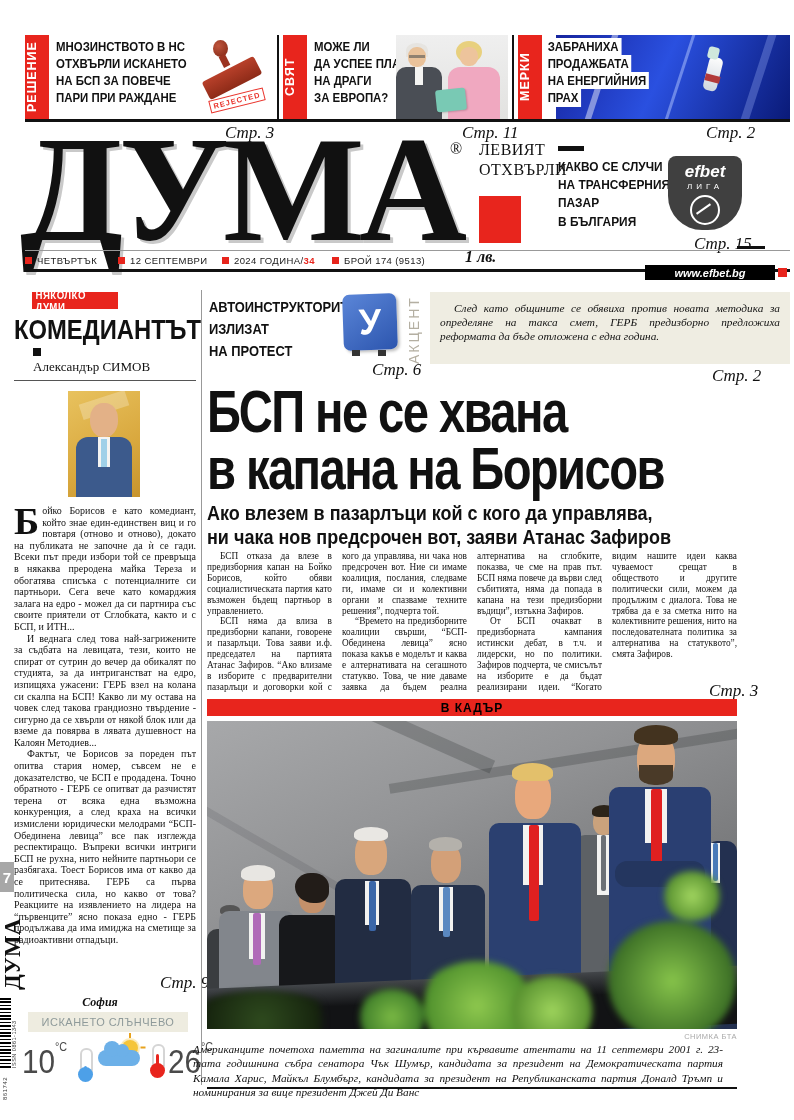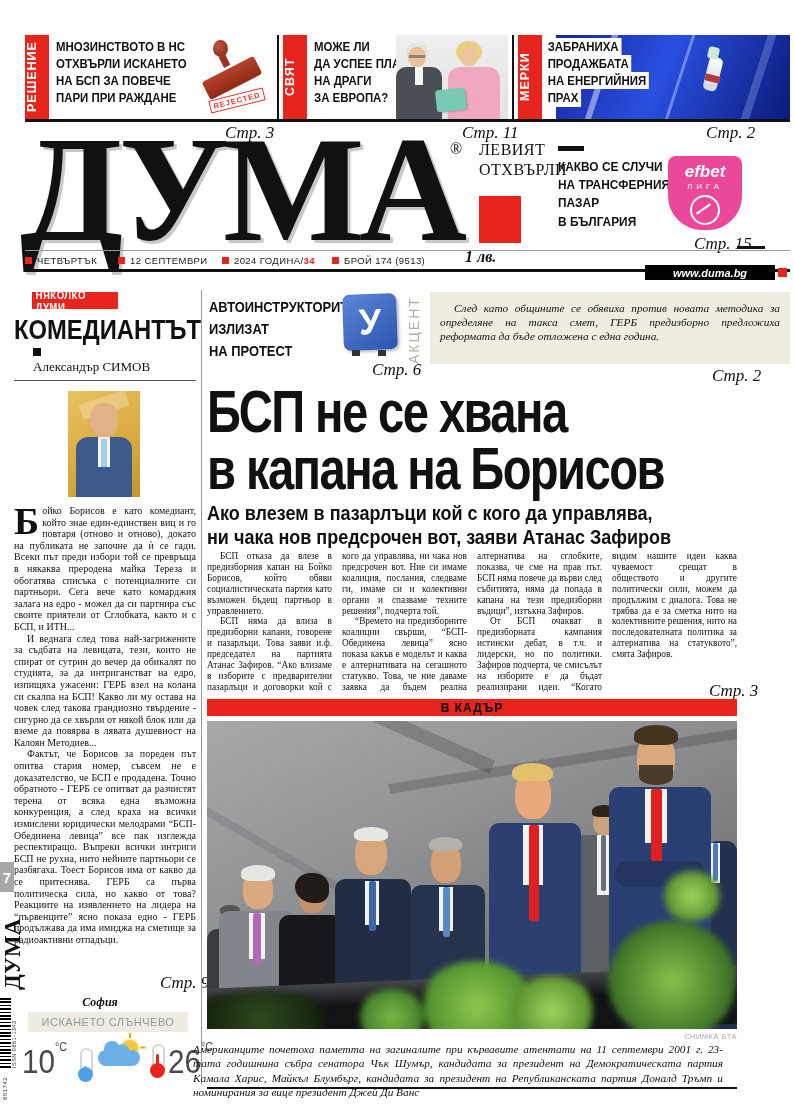--- a/index.html
+++ b/index.html
@@ -75,21 +75,21 @@
   .cloud::after{content:"";position:absolute;left:18px;top:-6px;width:13px;height:13px;border-radius:50%;background:#6cb0e8;}
   .sun{position:absolute;width:16px;height:16px;border-radius:50%;background:#f5c53a;
        box-shadow:0 0 0 2px rgba(245,197,58,.35);}
   .ray{position:absolute;width:2px;height:5px;background:#e8a21d;}
   
   .vtitle{writing-mode:vertical-rl;transform:rotate(180deg);font-family:"Liberation Serif",serif;
           font-weight:bold;font-size:23px;}
   .barcode{background:repeating-linear-gradient(to bottom,#000 0 1.6px,#fff 1.6px 3.4px);}
   .vtiny{writing-mode:vertical-rl;transform:rotate(180deg);font-size:5.5px;color:#333;letter-spacing:.5px;}
   
-  .efbet{background:#ec4899;border-radius:8px 8px 46% 46%;color:#fff;text-align:center;}
+  .efbet{background:#404040;border-radius:8px 8px 46% 46%;color:#fff;text-align:center;}
   .efbet .nm{font-style:italic;font-weight:bold;font-size:17px;margin-top:6px;}
   .efbet .sb{font-size:8px;letter-spacing:4px;}
   .efbet .ball{width:26px;height:26px;border:2px solid #fff;border-radius:50%;margin:4px auto 0;position:relative;}
   .efbet .ball::after{content:"";position:absolute;left:3px;top:11px;width:17px;height:2px;background:#fff;transform:rotate(-35deg);}
   
   .sign-u{position:absolute;width:54px;height:56px;background:linear-gradient(145deg,#5b86d8,#2c55ae);
           border-radius:7px;color:#fff;font-weight:bold;font-size:36px;display:flex;align-items:center;
           justify-content:center;transform:rotate(-2deg);box-shadow:2px 2px 3px rgba(0,0,0,.25);}
   .stamp-body{position:absolute;width:58px;height:20px;background:linear-gradient(#b8402a,#8e2b18);
               border-radius:3px;transform:rotate(-27deg);}
@@ -196,21 +196,21 @@
       <span class="redsq"></span>
       <span><span>2024 ГОДИНА/</span><span style="color:#e8251d;font-weight:bold;">34</span></span>
     </div>
   <div class="abs infobar-item" style="left:332px;top:255px;">
       <span class="redsq"></span>
       <span>БРОЙ 174 (9513)</span>
     </div>
   <div class="abs serif" style="left:465px;top:248px;font-style:italic;font-weight:bold;font-size:16px;">1 лв.</div>
   <div class="abs thickline" style="left:25px;top:269px;width:765px;height:3px;"></div>
   <div class="abs" style="left:645px;top:265px;width:130px;height:15px;background:#000;color:#fff;font-weight:bold;font-style:italic;font-size:11px;display:flex;align-items:center;justify-content:center;">
-      <span>www.duma.bg</span>
+      <span>www.efbet.bg</span>
     </div>
   <div class="abs" style="left:778px;top:268px;width:9px;height:9px;background:#e8251d;"></div>
 
   <div class="abs" style="left:0px;top:862px;width:14px;height:30px;background:#a7a7a7;color:#fff;font-weight:bold;font-size:15px;display:flex;align-items:center;justify-content:center;">7</div>
   <div class="abs vtitle" style="left:0px;top:898px;height:92px;width:18px;">ДУМА</div>
   <div class="abs barcode" style="left:0px;top:998px;width:11px;height:70px;"></div>
   <div class="abs vtiny" style="left:11px;top:998px;height:70px;">ISSN 0861-1343</div>
   <div class="abs vtiny" style="left:2px;top:1070px;height:30px;font-size:6px;">861742</div>
 
   <div class="abs rubric" style="left:32px;top:292px;width:86px;height:17px;">

